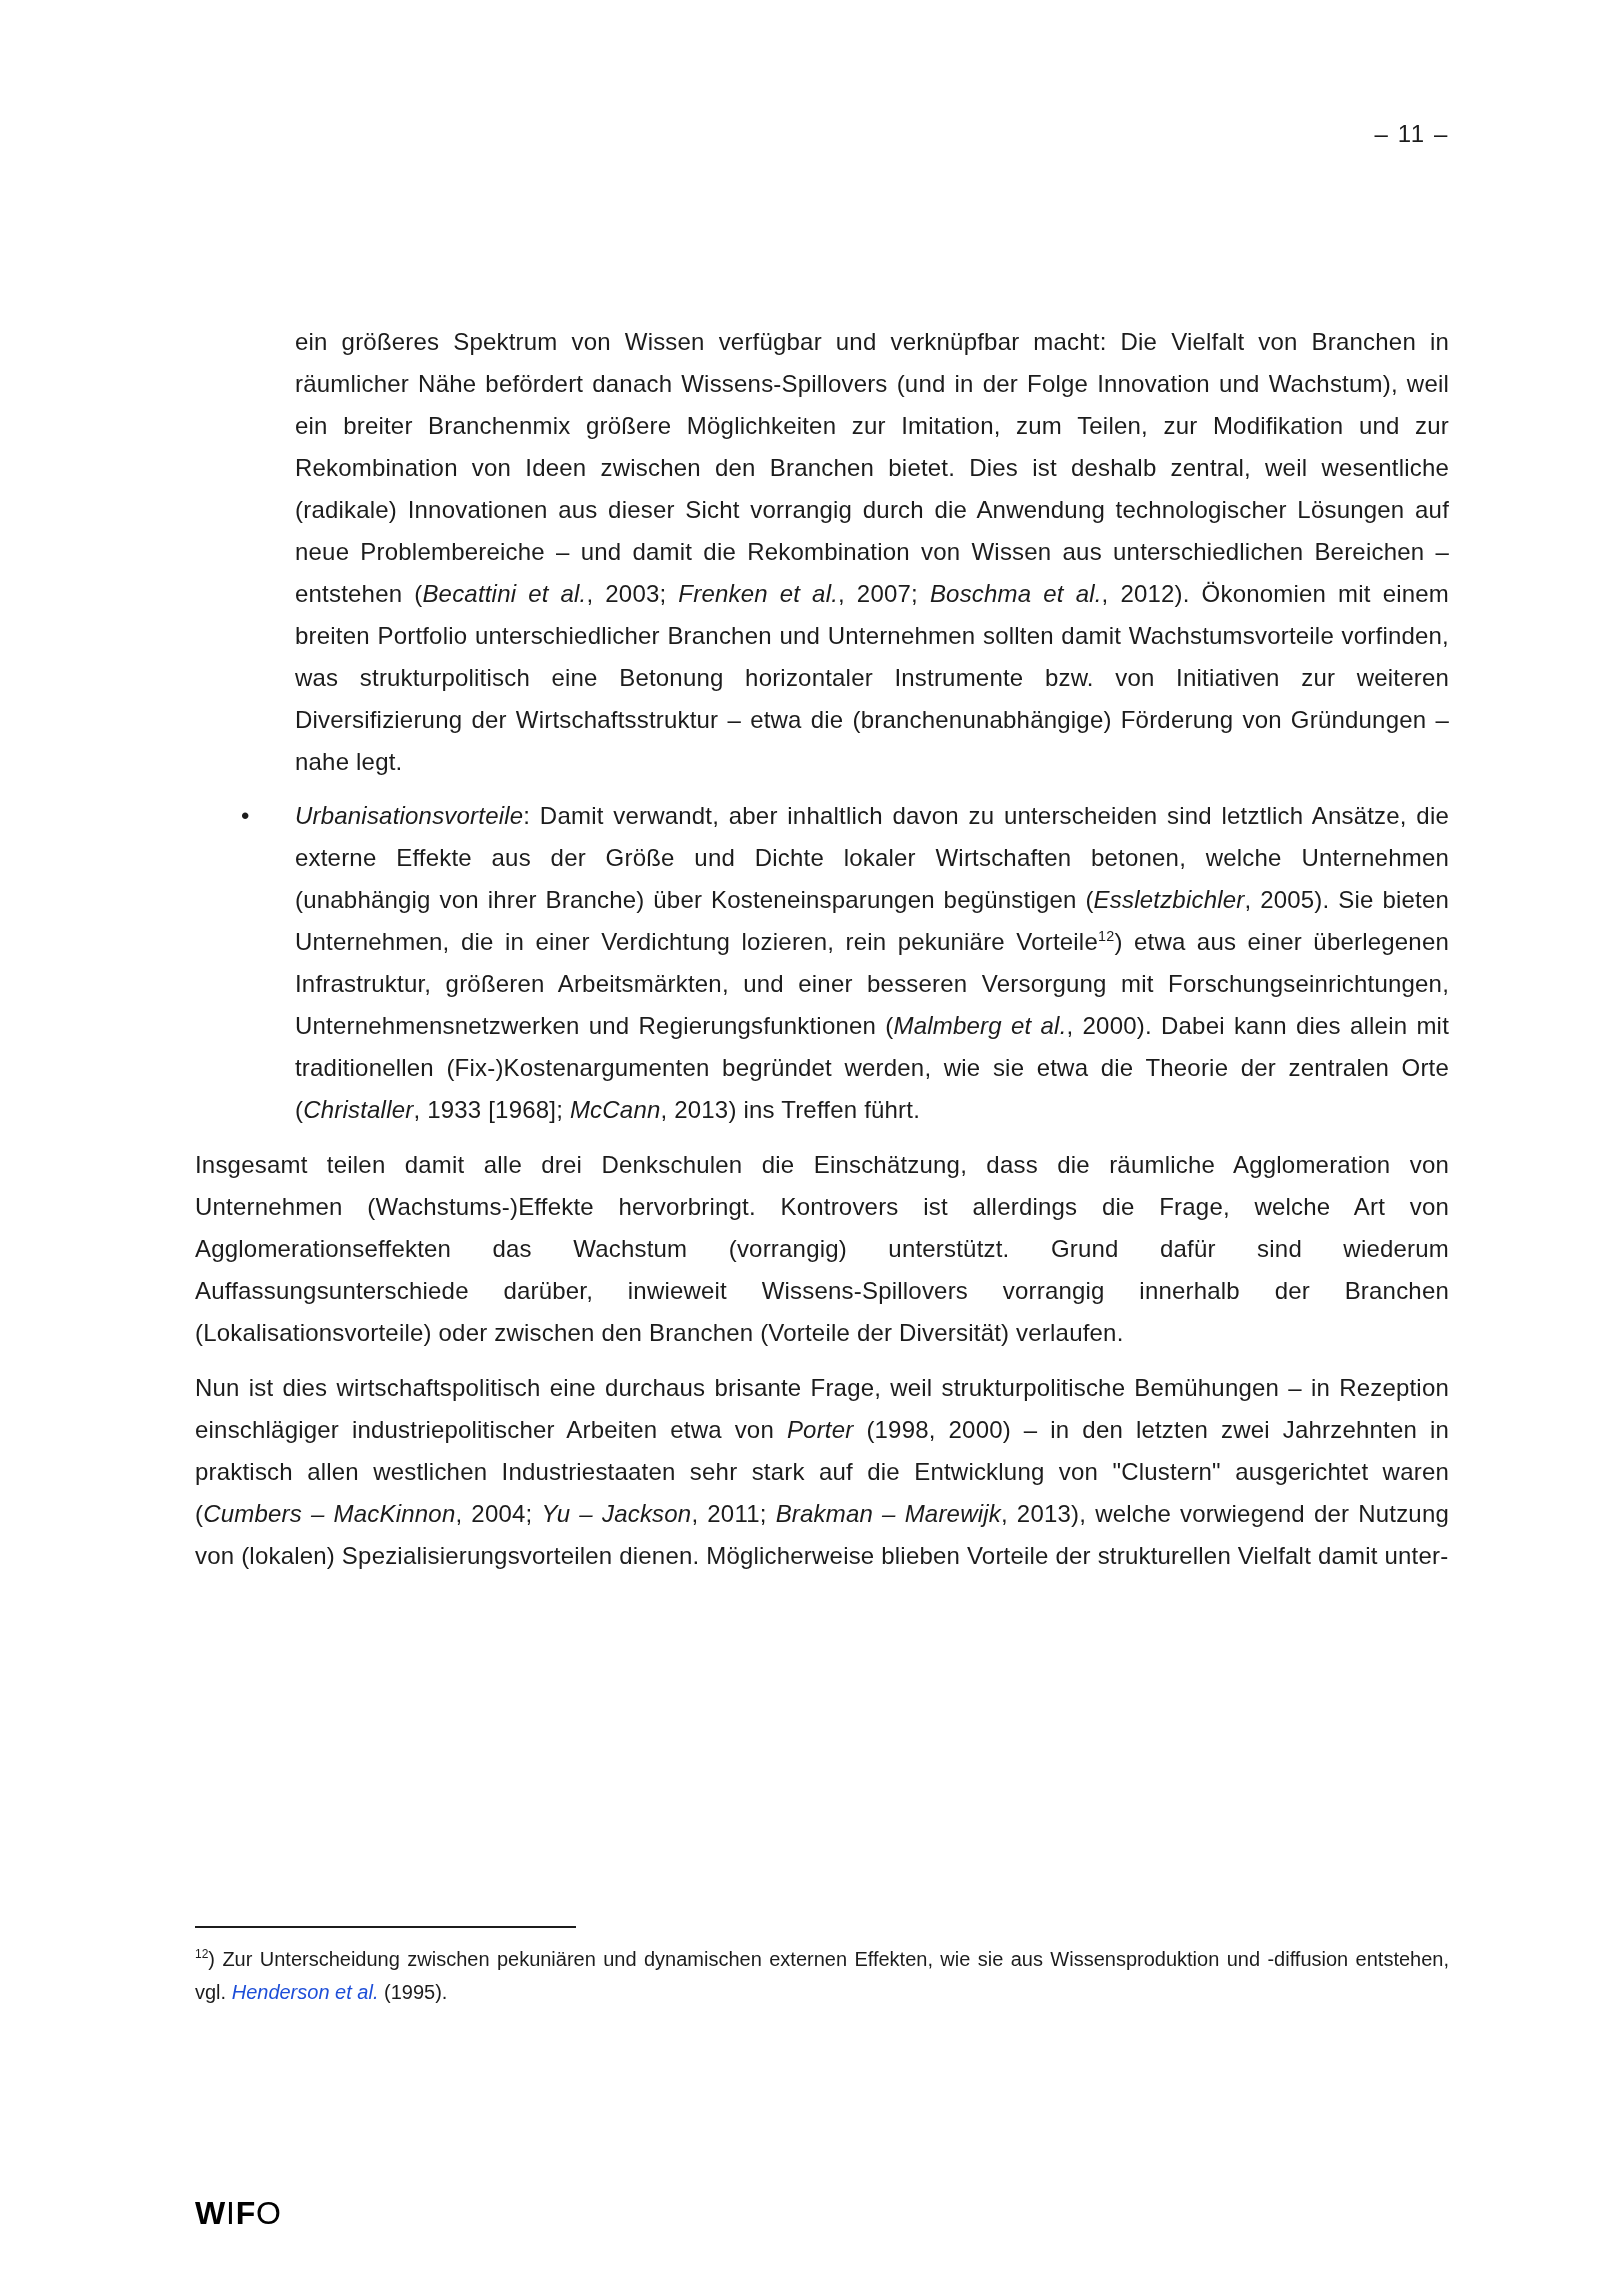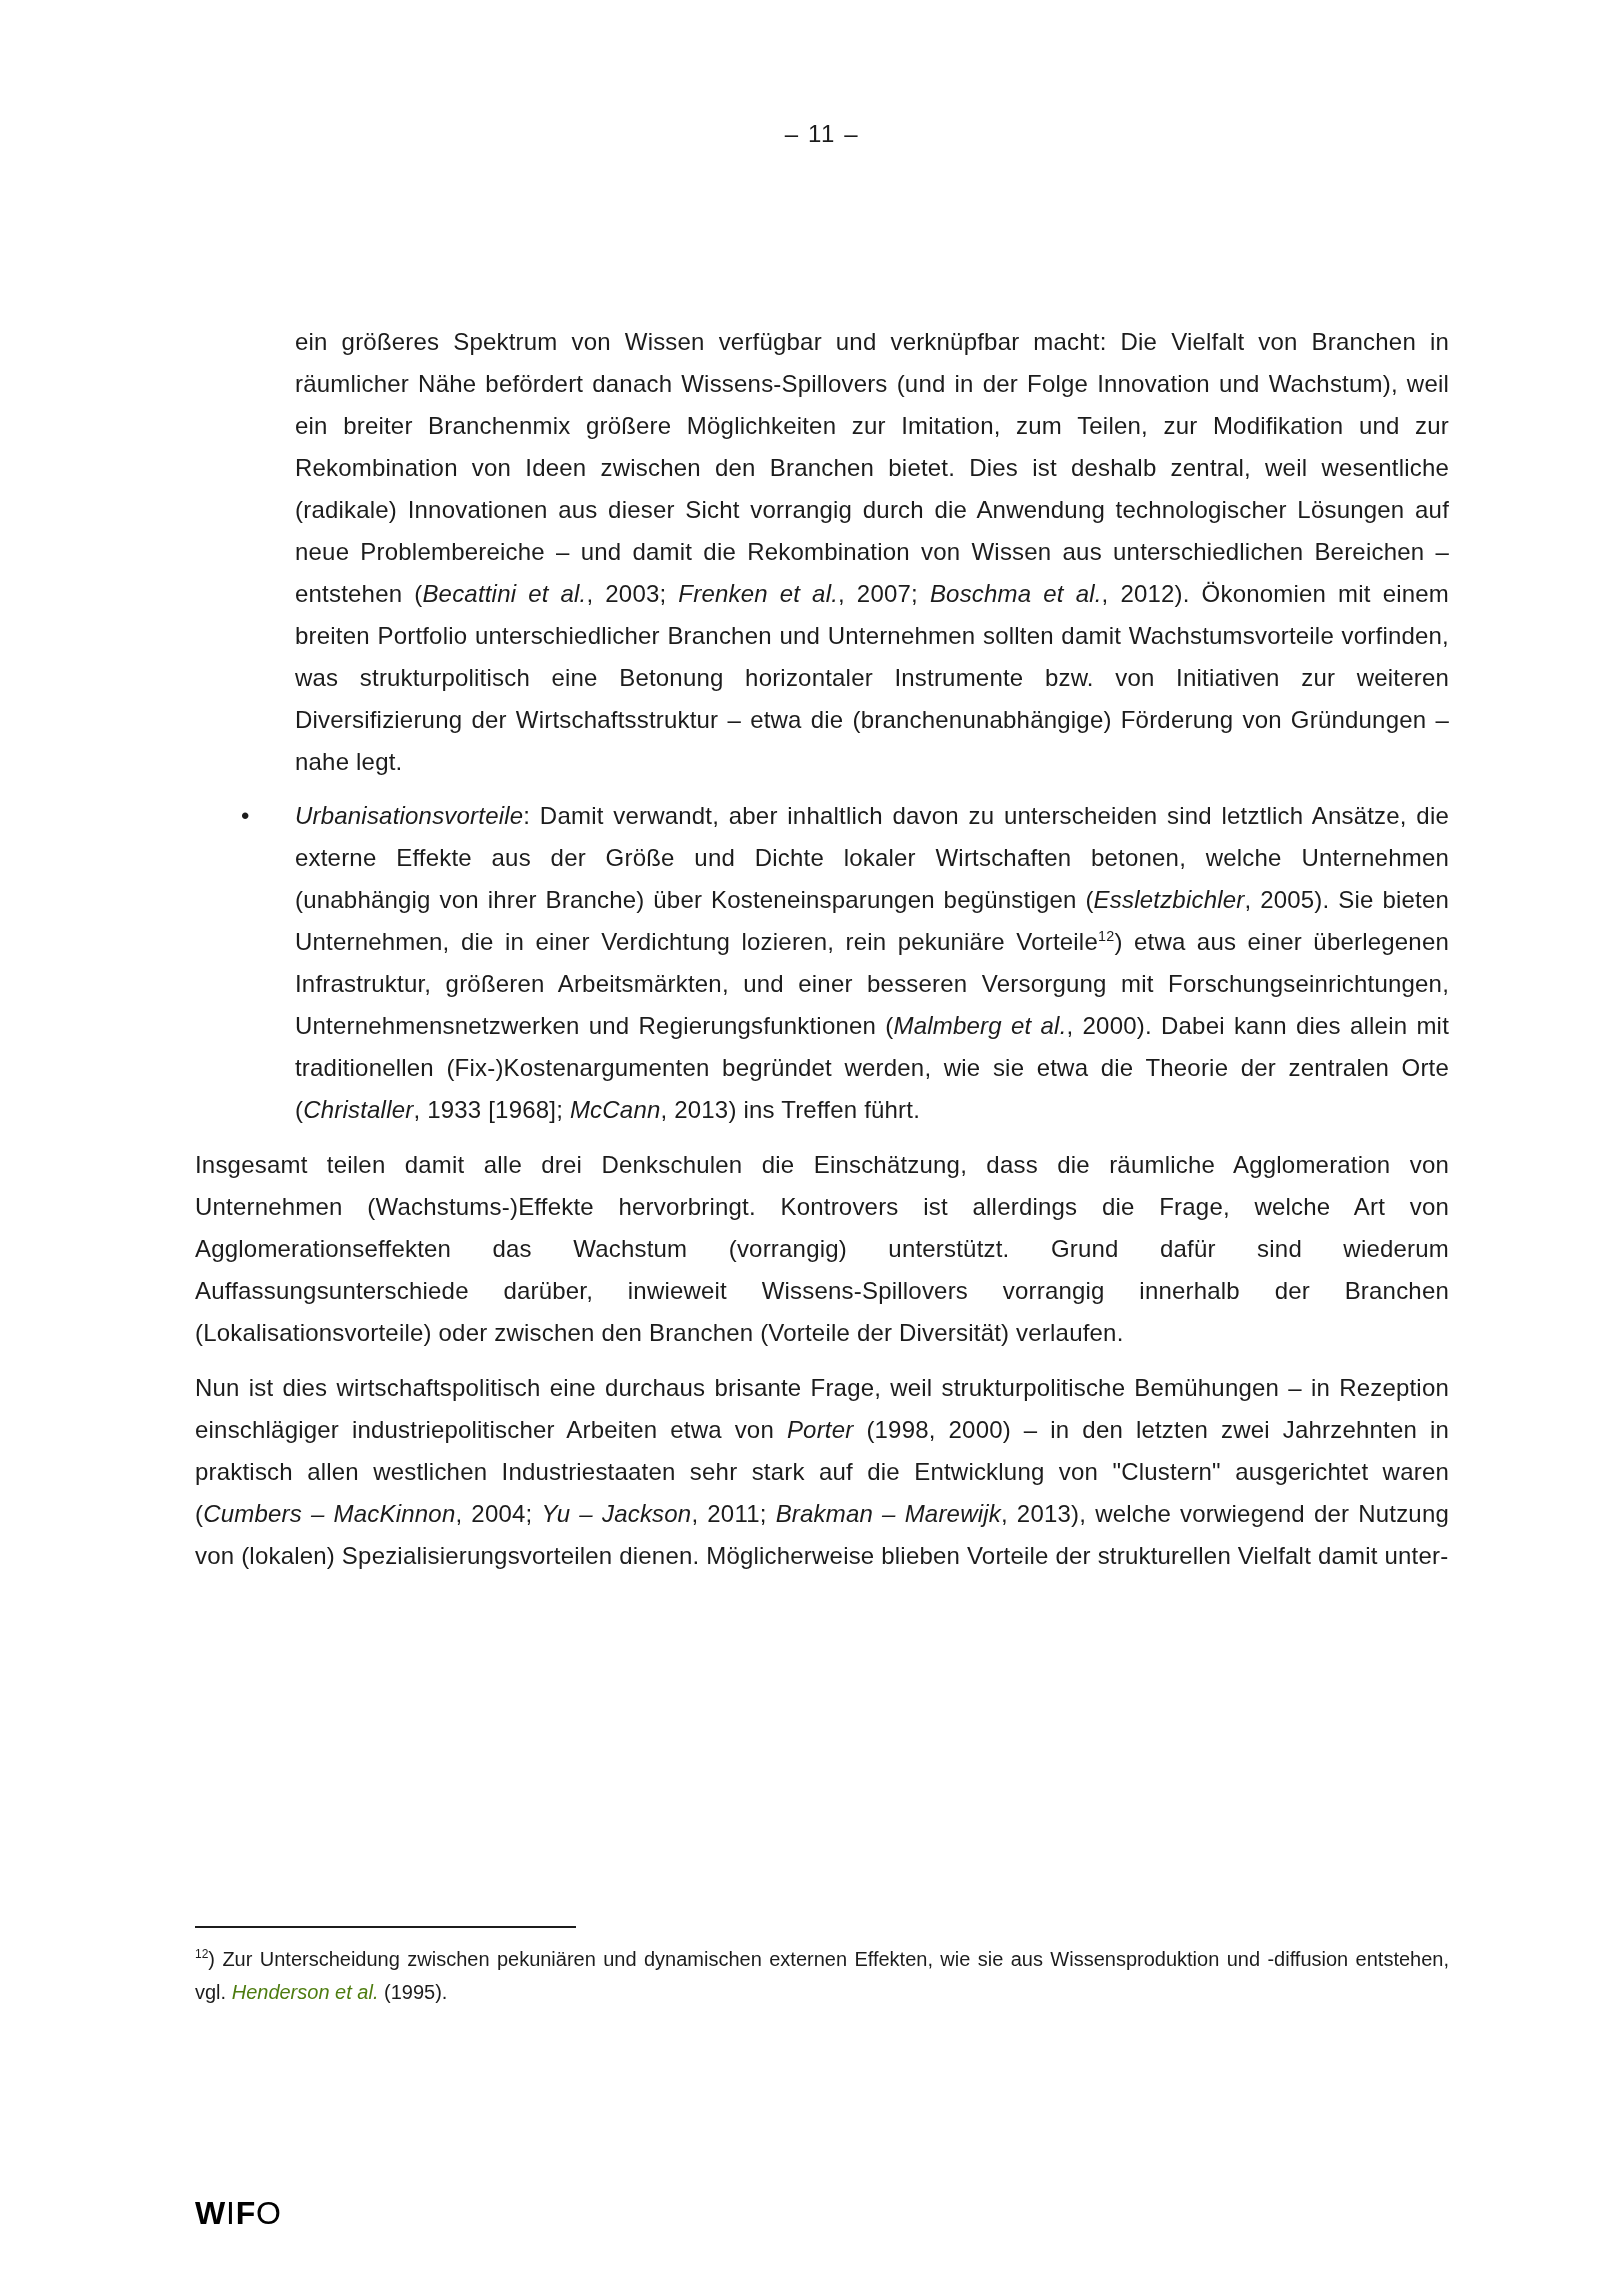--- a/index.html
+++ b/index.html
@@ -17,21 +17,21 @@
   }
   .page {
     position: absolute;
     inset: 0;
   }
   .page-number {
     position: absolute;
     top: 120px;
     left: 195px;
     width: 1254px;
-    text-align: center;
+    text-align: right;
     font-size: 24px;
     letter-spacing: 1.6px;
   }
   .content {
     position: absolute;
     top: 321px;
     left: 195px;
     width: 1254px;
     font-size: 24px;
     line-height: 42px;
@@ -52,21 +52,21 @@
   }
   .bullet-marker {
     position: absolute;
     left: -54px;
     top: 0;
   }
   .it {
     font-style: italic;
   }
   .muted {
-    color: #4d7c0f;
+    color: #1d4ed8;
   }
   sup {
     font-size: 0.6em;
     vertical-align: super;
     line-height: 0;
   }
   .footnote-rule {
     position: absolute;
     top: 1926px;
     left: 195px;

